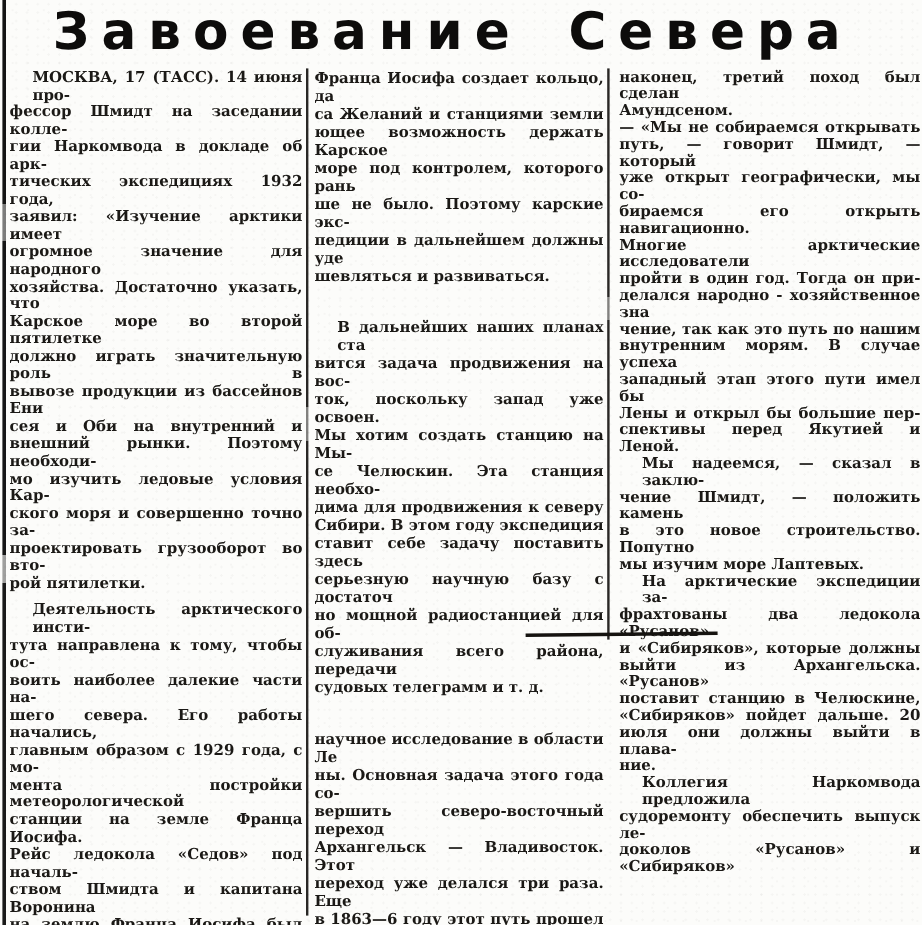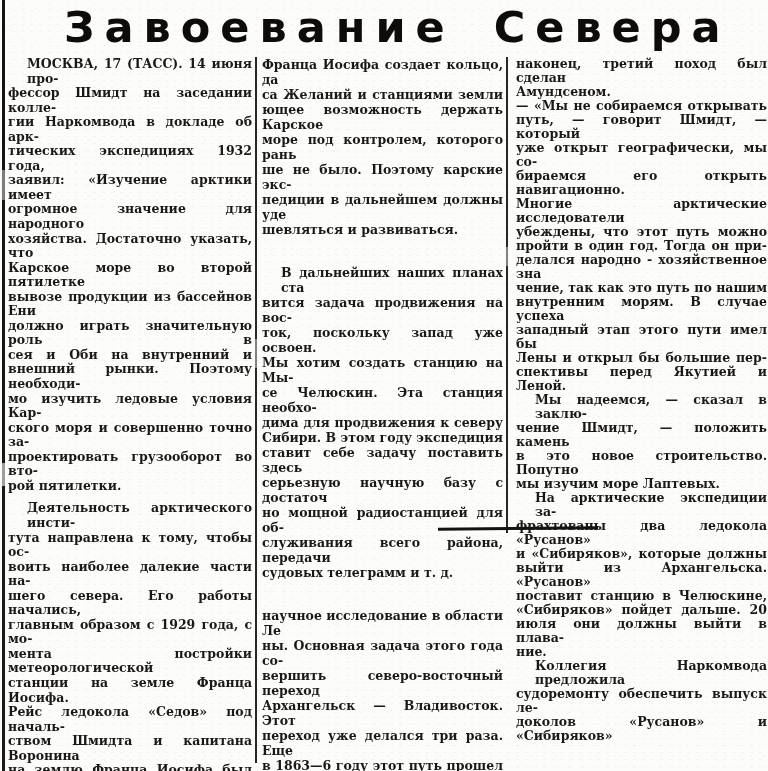--- a/index.html
+++ b/index.html
@@ -32,21 +32,21 @@
       rgba(30,28,26,.95) 44% 100%);
   }
   .vrule.v1 { left: 255px; top: 57px; height: 706px; }
   .vrule.v2 { left: 506px; top: 57px; height: 476px; }
   .end-rule {
     position: absolute; left: 438px; top: 527px; width: 160px; height: 3px;
     background: #151310; transform: rotate(-0.6deg);
   }
   
   .title {
-    position: absolute; top: 0; left: 64px; width: 660px; height: 56px;
+    position: absolute; top: 0; left: 44px; width: 660px; height: 56px;
     margin: 0;
     font-family: "DejaVu Sans", "Liberation Sans", sans-serif;
     font-weight: bold;
     font-size: 43px;
     line-height: 54px;
     letter-spacing: 10px;
     word-spacing: 14px;
     text-align: center;
     color: #0d0c0b;
     white-space: nowrap;
@@ -85,22 +85,22 @@
   <div class="col col-1">
       <div class="para">
         <div class="line indent">МОСКВА, 17 (ТАСС). 14 июня про-</div>
         <div class="line">фессор Шмидт на заседании колле-</div>
         <div class="line">гии Наркомвода в докладе об арк-</div>
         <div class="line">тических экспедициях 1932 года,</div>
         <div class="line">заявил: «Изучение арктики имеет</div>
         <div class="line">огромное значение для народного</div>
         <div class="line">хозяйства. Достаточно указать, что</div>
         <div class="line">Карское море во второй пятилетке</div>
+        <div class="line">должно играть значительную роль в</div>
         <div class="line">вывозе продукции из бассейнов Ени</div>
-        <div class="line">должно играть значительную роль в</div>
         <div class="line">сея и Оби на внутренний и</div>
         <div class="line">внешний рынки. Поэтому необходи-</div>
         <div class="line">мо изучить ледовые условия Кар-</div>
         <div class="line">ского моря и совершенно точно за-</div>
         <div class="line">проектировать грузооборот во вто-</div>
         <div class="line last">рой пятилетки.</div>
       </div>
       <div class="para gap">
         <div class="line indent">Деятельность арктического инсти-</div>
         <div class="line">тута направлена к тому, чтобы ос-</div>
@@ -153,21 +153,20 @@
       <div class="para">
         <div class="line">наконец, третий поход был сделан</div>
         <div class="line last">Амундсеном.</div>
       </div>
       <div class="para gap">
         <div class="line">— «Мы не собираемся открывать</div>
         <div class="line">путь, — говорит Шмидт, — который</div>
         <div class="line">уже открыт географически, мы со-</div>
         <div class="line">бираемся его открыть навигационно.</div>
         <div class="line">Многие арктические исследователи</div>
-        <div class="line">убеждены, что этот путь можно</div>
         <div class="line">пройти в один год. Тогда он при-</div>
         <div class="line">делался народно - хозяйственное зна</div>
         <div class="line">чение, так как это путь по нашим</div>
         <div class="line">внутренним морям. В случае успеха</div>
         <div class="line">западный этап этого пути имел бы</div>
         <div class="line">Лены и открыл бы большие пер-</div>
         <div class="line last">спективы перед Якутией и Леной.</div>
       </div>
       <div class="para gap">
         <div class="line indent">Мы надеемся, — сказал в заклю-</div>

